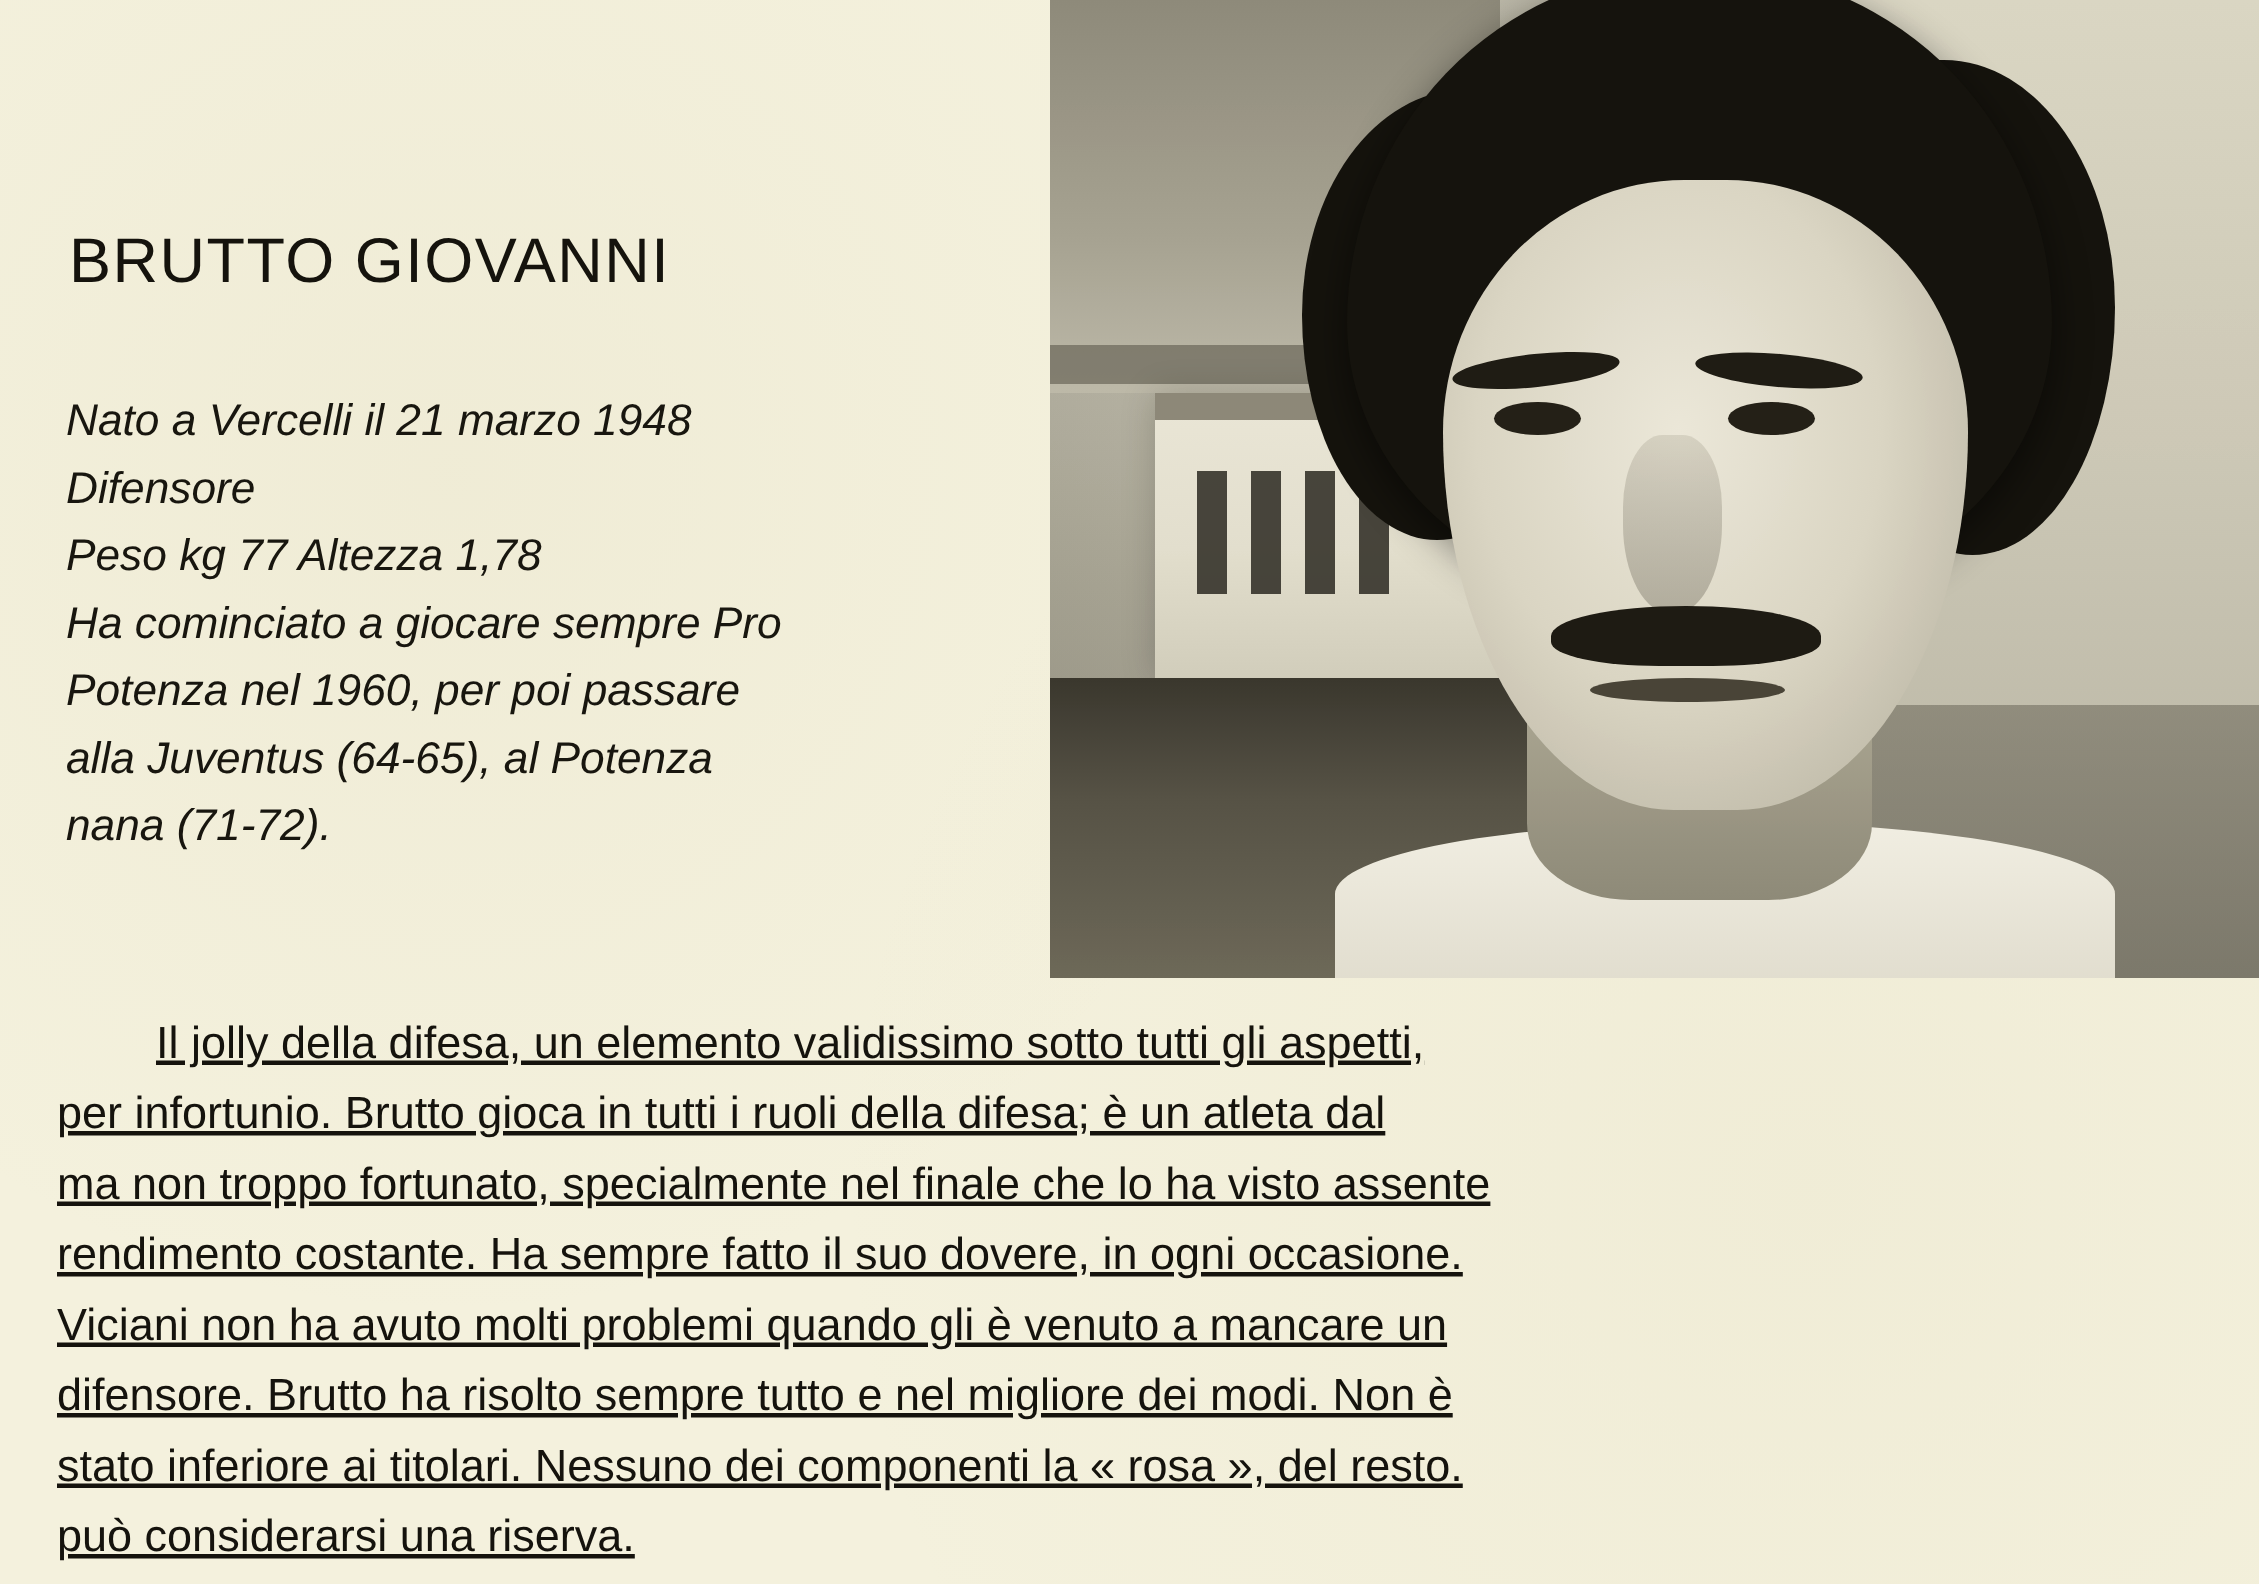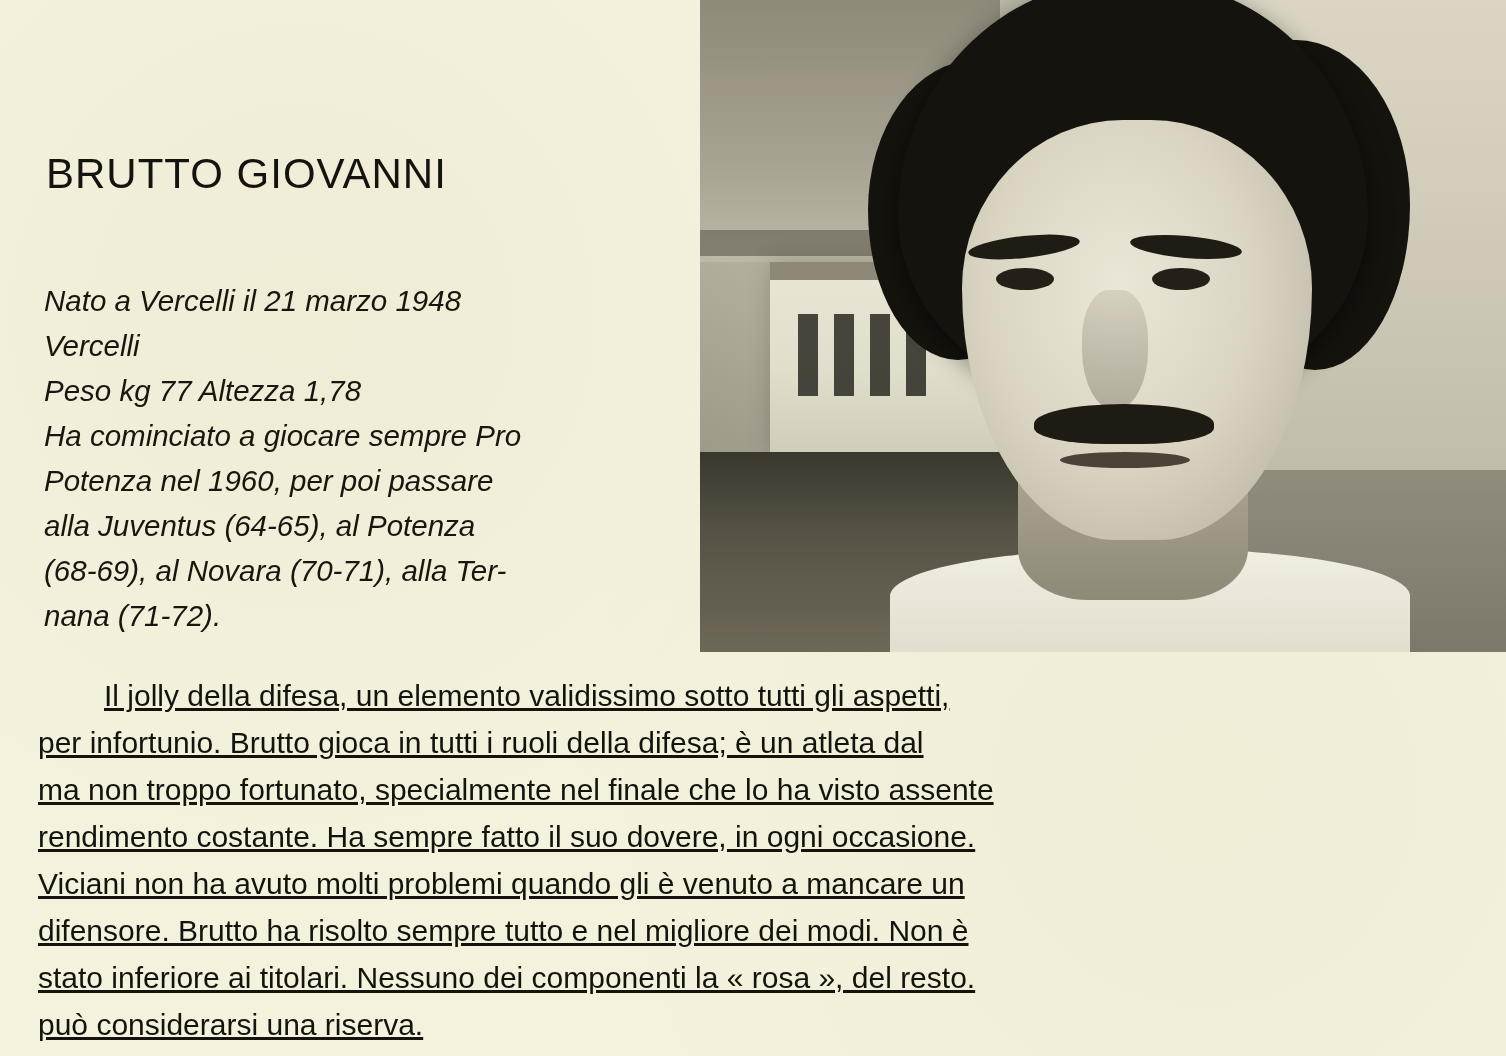--- a/index.html
+++ b/index.html
@@ -56,21 +56,20 @@
     position: absolute;
     left: 0px;
     top: 258px;
     width: 625px;
     font-style: italic;
     font-size: 29.5px;
     line-height: 45px;
     color: #18160f;
     text-align: justify;
     text-justify: inter-word;
-    margin-top: 20px;
   }
   .bio-lines .ln {
     display: block;
     white-space: nowrap;
   }
   .bio-lines .just {
     display: block;
     text-align: justify;
   }
   .bio-lines .just::after {
@@ -290,26 +289,25 @@
 
 <div class="page">
 
   <div class="top">
 
     <div class="bio">
       <div class="name">BRUTTO GIOVANNI</div>
 
       <div class="bio-lines">
         <span class="ln just">Nato a Vercelli il 21 marzo 1948</span>
-        <span class="ln">Vercelli</span>
+        <span class="ln">Difensore</span>
         <span class="ln">Peso kg 77 Altezza 1,78</span>
         <span class="ln just">Ha cominciato a giocare sempre Pro</span>
         <span class="ln just">Potenza nel 1960, per poi passare</span>
         <span class="ln just">alla Juventus (64-65), al Potenza</span>
-        <span class="ln just">(68-69), al Novara (70-71), alla Ter-</span>
         <span class="ln">nana (71-72).</span>
       </div>
     </div>
 
     <div class="photo">
       <div class="photo-inner">
         <div class="bg-dark-top"></div>
         <div class="bg-strip"></div>
         <div class="bg-build">
           <div class="rail"></div>

